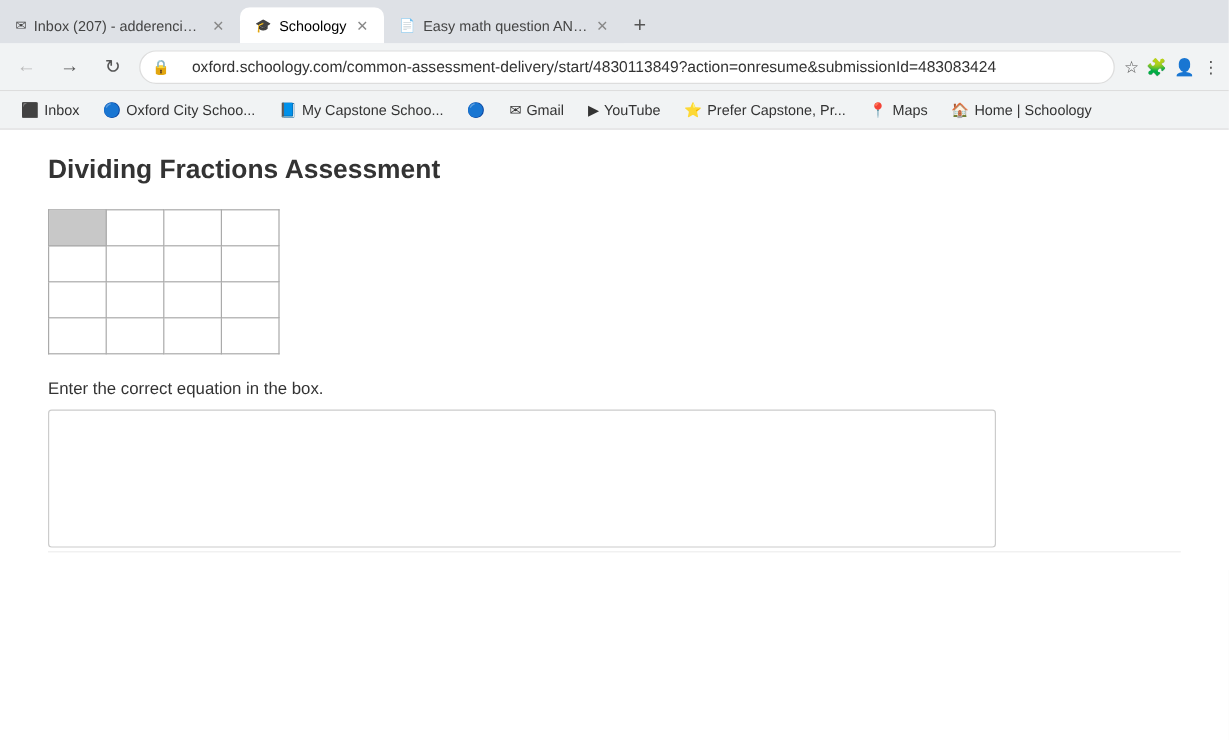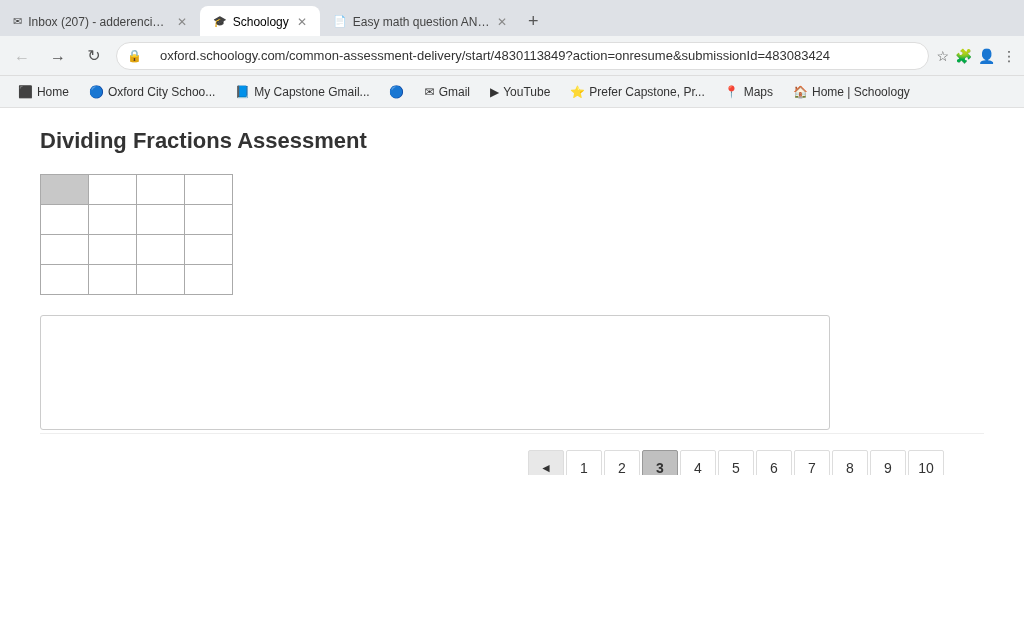--- a/index.html
+++ b/index.html
@@ -236,29 +236,29 @@
       <span class="addr-icon">☆</span>
       <span class="addr-icon">🧩</span>
       <span class="addr-icon">👤</span>
       <span class="addr-icon">⋮</span>
     </div>
   </div>
 
   <div class="bookmarks-bar">
     <div class="bookmark-item">
       <span class="bm-icon">⬛</span>
-      <span>Home</span>
+      <span>Inbox</span>
     </div>
     <div class="bookmark-item">
       <span class="bm-icon">🔵</span>
       <span>Oxford City Schoo...</span>
     </div>
     <div class="bookmark-item">
       <span class="bm-icon">📘</span>
-      <span>My Capstone Gmail...</span>
+      <span>My Capstone Schoo...</span>
     </div>
     <div class="bookmark-item">
       <span class="bm-icon">🔵</span>
     </div>
     <div class="bookmark-item">
       <span class="bm-icon">✉</span>
       <span>Gmail</span>
     </div>
     <div class="bookmark-item">
       <span class="bm-icon">▶</span>
@@ -306,20 +306,21 @@
       </tr>
       <tr>
         <td></td>
         <td></td>
         <td></td>
         <td></td>
       </tr>
     </tbody>
       </table>
 
+    <p class="enter-text">Enter the correct equation in the box.</p>
 
     <textarea class="answer-box" style=""></textarea>
 
     
     <div class="pagination">
       <button class="page-btn prev nav-arrow">◄</button>
       <button class="page-btn">1</button>
       <button class="page-btn">2</button>
       <button class="page-btn active">3</button>
       <button class="page-btn">4</button>

